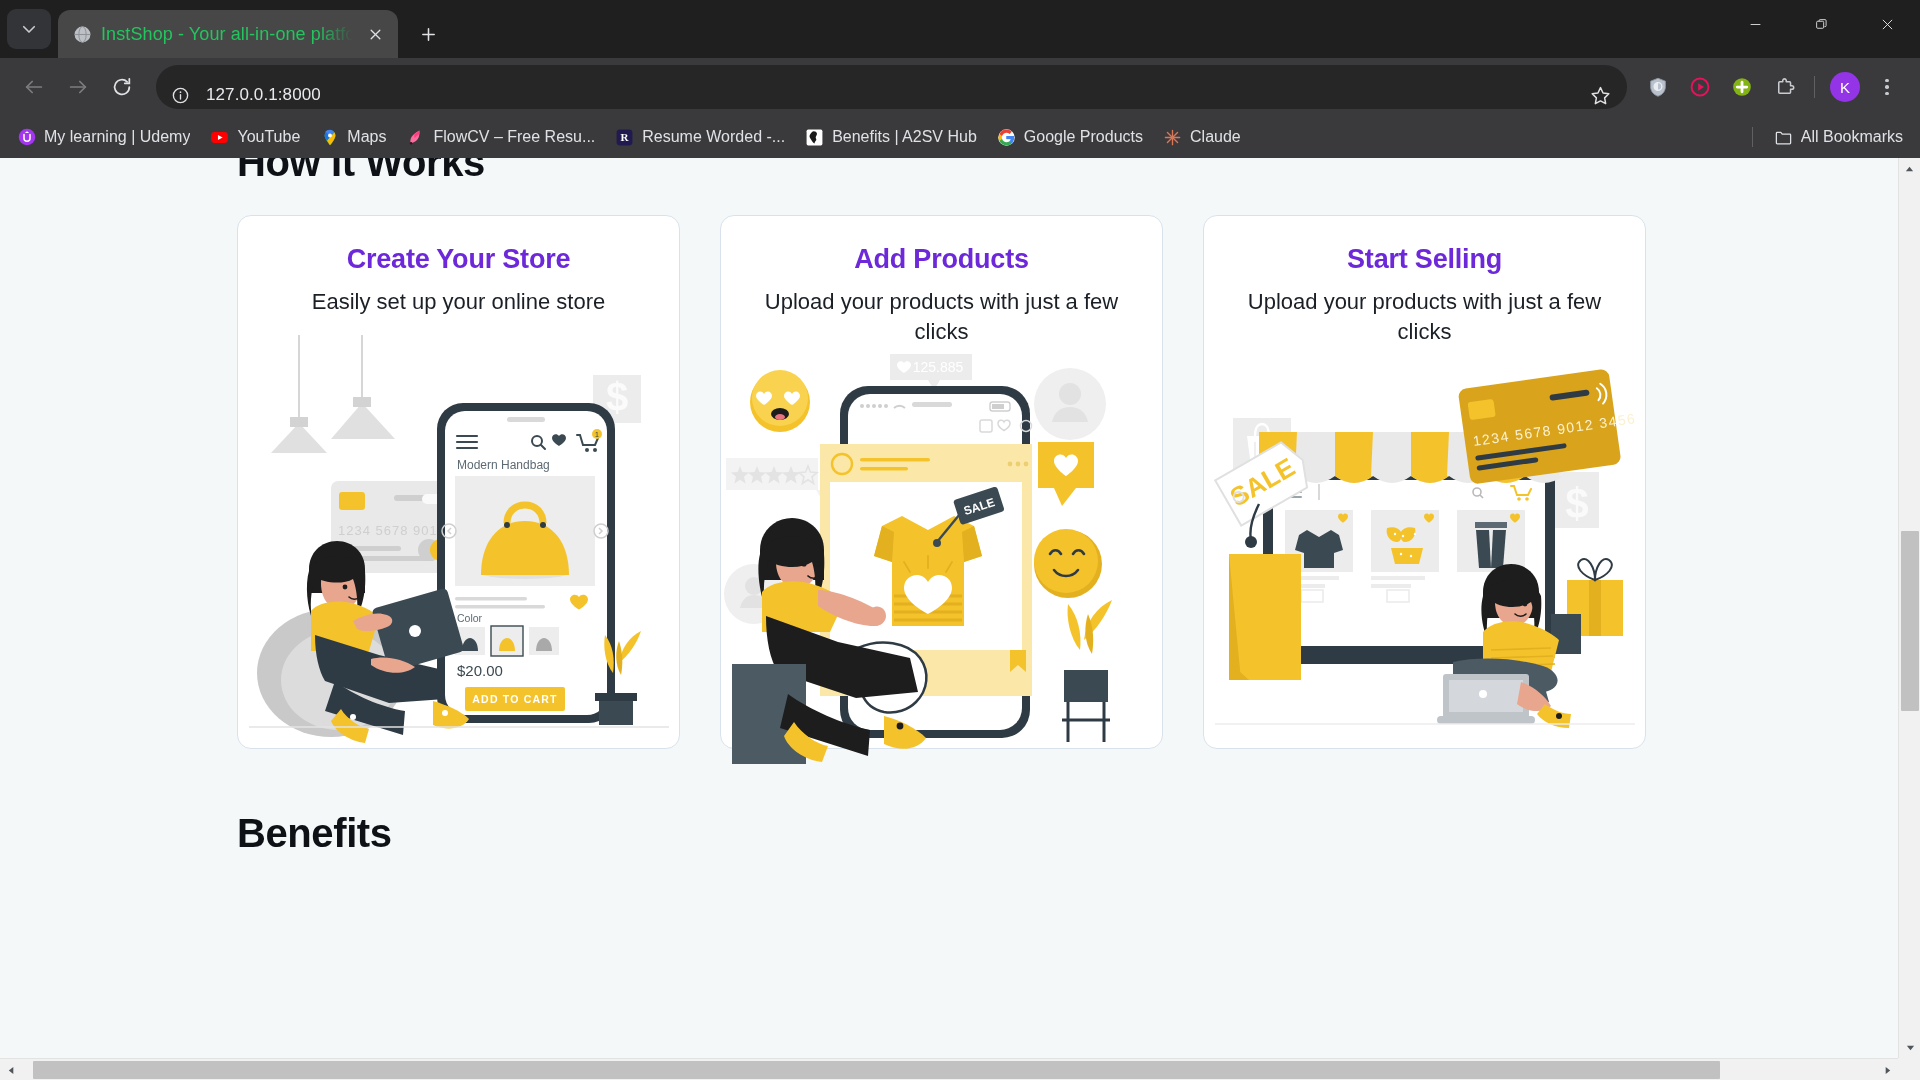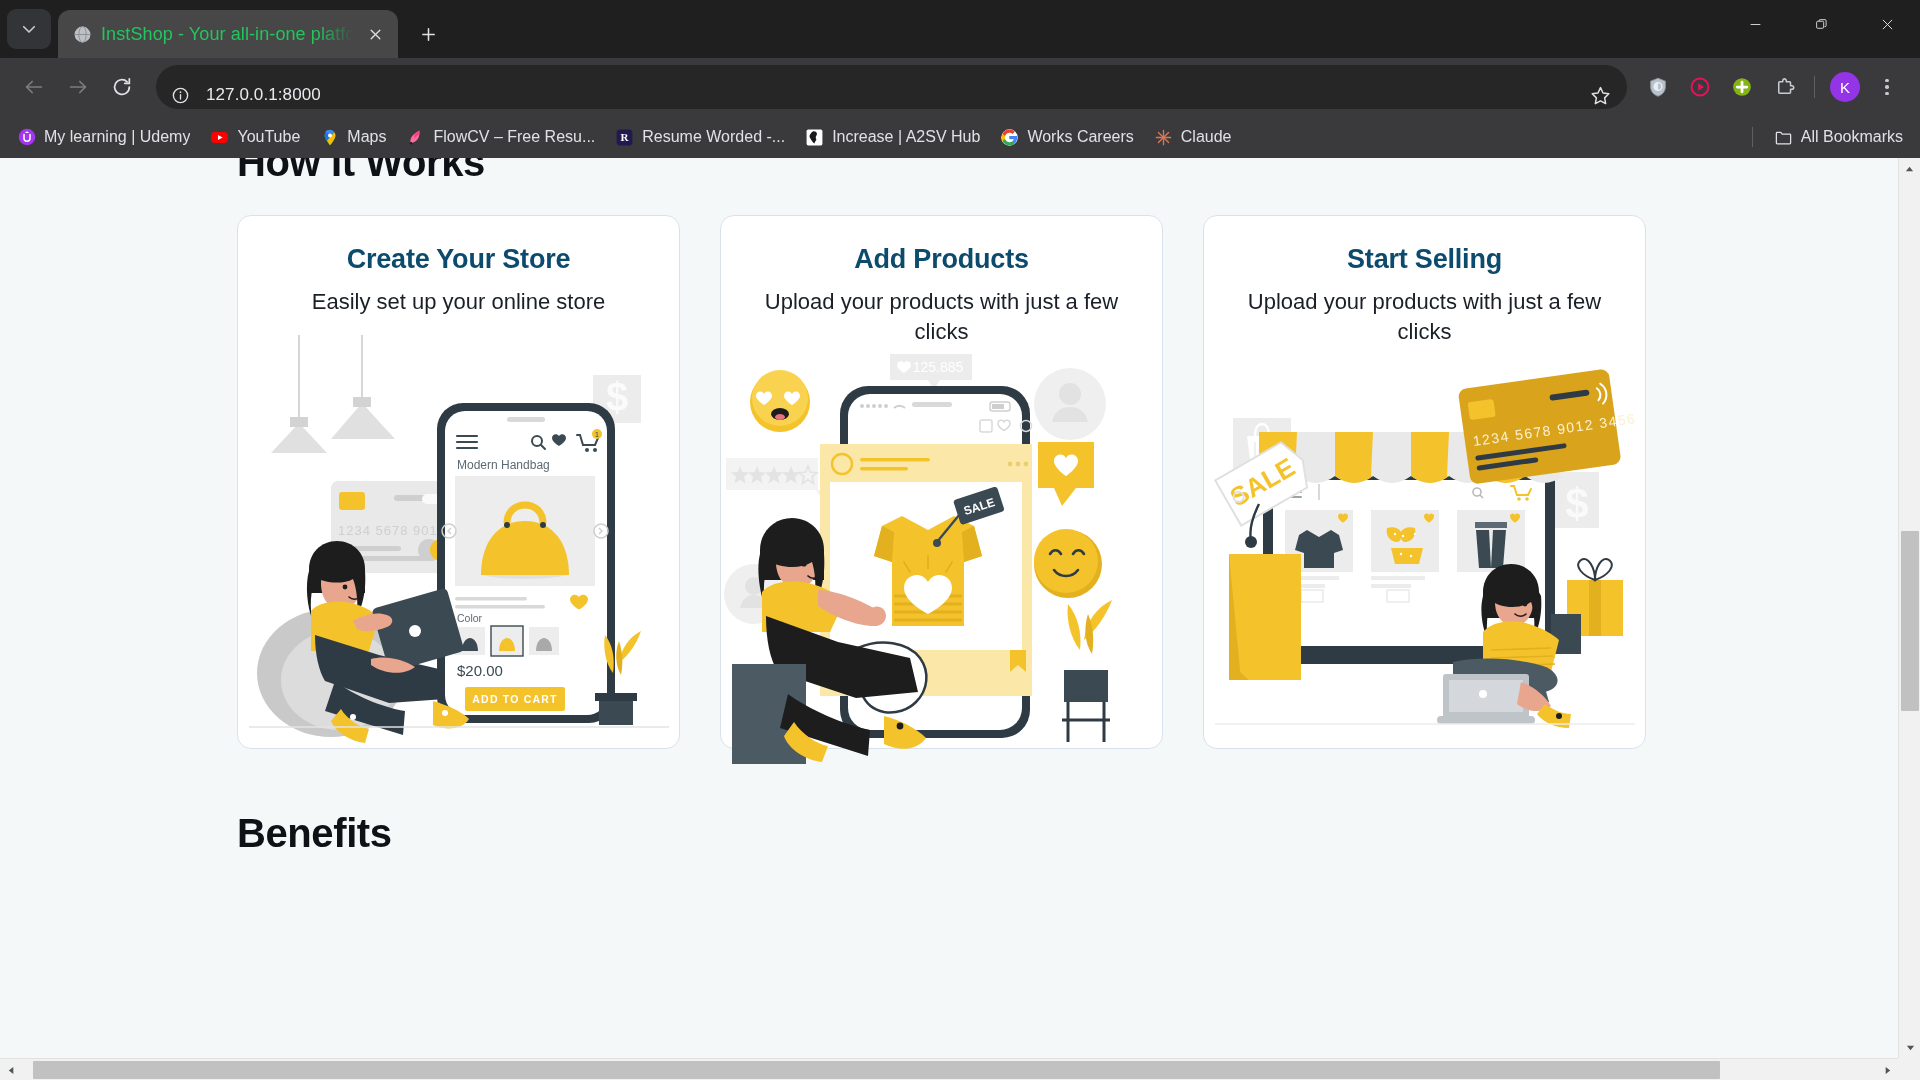--- a/index.html
+++ b/index.html
@@ -108,21 +108,21 @@
     font-size: 40px; font-weight: 700; color:#0e1116; letter-spacing:-0.4px;
     margin: 10px 0 30px 0;
   }
   .section-h.benefits { margin-top: 62px; }
   .card-row { display:flex; gap: 40px; }
   .card {
     flex: 1 1 0; background:#ffffff; border:1px solid #d9e2ec; border-radius:14px;
     padding: 28px 22px 24px 22px; min-width:0; position:relative;
   }
   .card-title {
-    font-size: 27px; font-weight:700; color:#0c4a6e; text-align:center; letter-spacing:-0.2px;
+    font-size: 27px; font-weight:700; color:#6d28d9; text-align:center; letter-spacing:-0.2px;
   }
   .card-sub {
     font-size: 22px; color:#1b2027; text-align:center; margin-top: 12px; line-height:1.35;
     font-weight: 400;
   }
   .card-art { margin-top: 18px; height: 360px; position:relative; }
   .card-art svg { position:absolute; left:50%; top:0; transform:translateX(-50%); overflow:visible; }
   .card.benefit { padding: 30px 22px 40px 22px; }
   .card.benefit .card-title { font-size: 27px; }
 
@@ -335,35 +335,35 @@
       <span class="bm-label">Resume Worded -...</span>
     </div>
 
     <div class="bm">
       <span class="bm-ico">
         <svg viewBox="0 0 24 24" width="19" height="19">
             <rect x="2" y="2" width="20" height="20" rx="2" fill="#ffffff"></rect>
           <path d="M11 4c2.2 0 3.6 1.2 4 2.6.4 1.6-.6 2.8-1.2 4-.5 1-.4 2 .2 3 .5.9.4 1.8-.4 2.6-1 1-1.4 2.2-1.6 3.4-1.4-.6-2.4-1.8-3.2-3.2-.8-1.4-1.6-2.6-2.4-3.8-.9-1.4-1-3 .2-4.6C7.8 6 9.2 4 11 4z" fill="#1a1a1a"></path>
         </svg>
       </span>
-      <span class="bm-label">Increase | A2SV Hub</span>
+      <span class="bm-label">Benefits | A2SV Hub</span>
     </div>
 
     <div class="bm">
       <span class="bm-ico">
         <svg viewBox="0 0 24 24" width="19" height="19">
           <circle cx="12" cy="12" r="10.4" fill="#fff"></circle>
           <path d="M21.6 12.2c0-.7-.06-1.4-.18-2.05H12v3.9h5.4a4.6 4.6 0 0 1-2 3.03v2.5h3.24c1.9-1.75 2.96-4.33 2.96-7.38z" fill="#4285f4"></path>
           <path d="M12 22c2.7 0 4.96-.9 6.62-2.42l-3.24-2.5c-.9.6-2.05.96-3.38.96-2.6 0-4.8-1.75-5.6-4.1H3.07v2.58A10 10 0 0 0 12 22z" fill="#34a853"></path>
           <path d="M6.4 13.94a6 6 0 0 1 0-3.84V7.52H3.07a10 10 0 0 0 0 8.98z" fill="#fbbc05"></path>
           <path d="M12 5.96c1.47 0 2.78.5 3.82 1.5l2.86-2.86C16.95 2.98 14.7 2 12 2A10 10 0 0 0 3.07 7.52L6.4 10.1c.8-2.36 3-4.14 5.6-4.14z" fill="#ea4335"></path>
           <rect x="12" y="10.2" width="9.6" height="3.9" fill="#4285f4"></rect>
         </svg>
       </span>
-      <span class="bm-label">Works Careers</span>
+      <span class="bm-label">Google Products</span>
     </div>
 
     <div class="bm">
       <span class="bm-ico">
         <svg viewBox="0 0 24 24" width="19" height="19" stroke="#d97757" stroke-width="1.7" stroke-linecap="round">
           <line x1="12" y1="3" x2="12" y2="21"></line>
             <line x1="3" y1="12" x2="21" y2="12"></line>
           <line x1="5.6" y1="5.6" x2="18.4" y2="18.4"></line>
             <line x1="18.4" y1="5.6" x2="5.6" y2="18.4"></line>
         </svg>

